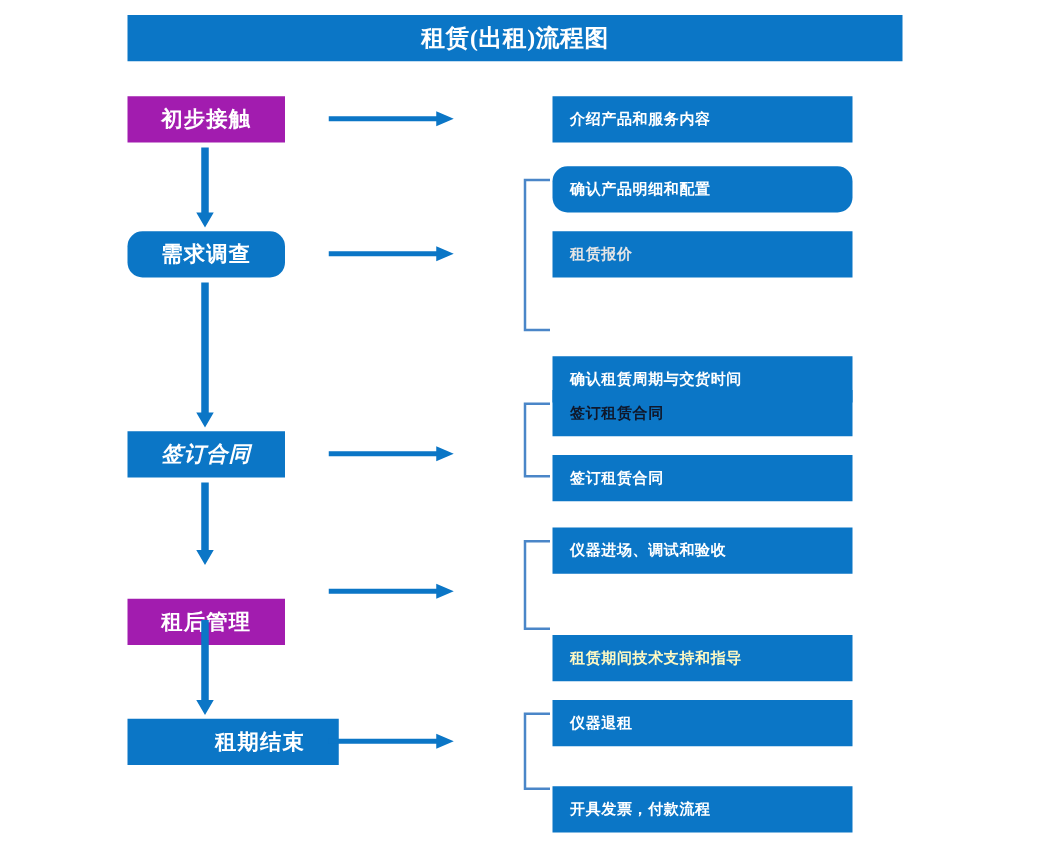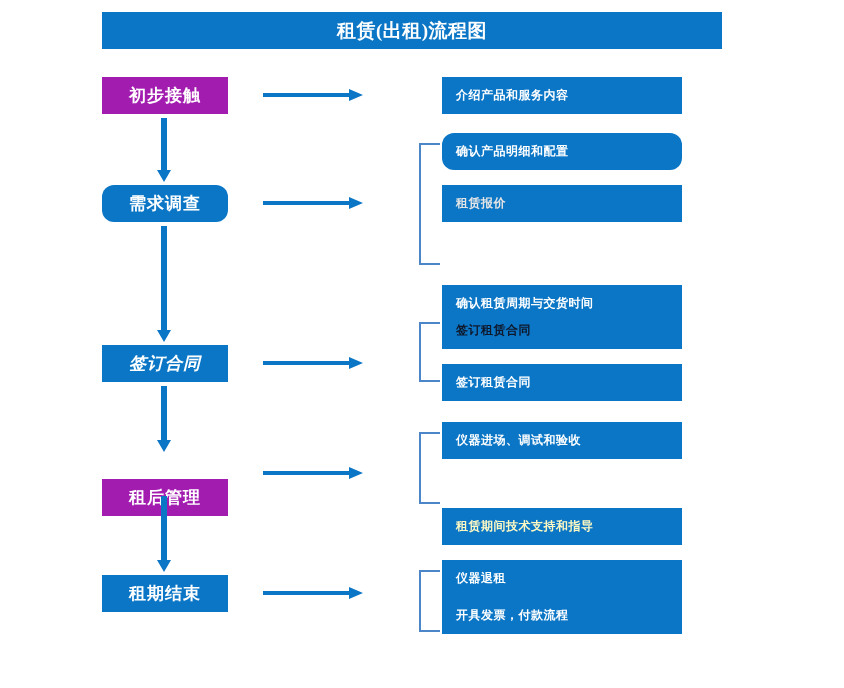--- a/index.html
+++ b/index.html
@@ -92,21 +92,21 @@
 
 <div id="canvas">
 
   <div class="title-bar">租赁(出租)流程图</div>
 
   <div id="stages-layer">
       <div class="stage-box" style="top: 77px; background: #a21caf; color: rgb(255, 255, 255);">初步接触</div>
       <div class="stage-box" style="top: 185px; background: rgb(11, 118, 198); color: rgb(255, 255, 255); border-radius: 12px;">需求调查</div>
       <div class="stage-box" style="top: 345px; background: rgb(11, 118, 198); color: rgb(255, 255, 255); font-style: italic;">签订合同</div>
       <div class="stage-box" style="top: 479px; background: #a21caf; color: rgb(255, 255, 255);">租后管理</div>
-      <div class="stage-box" style="top: 575px; background: rgb(11, 118, 198); color: rgb(255, 255, 255);">租期结束</div>
+      <div class="stage-box" style="top: 575px; background: rgb(11, 118, 198); color: rgb(255, 255, 255); padding-left: 43px;">租期结束</div>
     </div>
   <div id="arrows-layer">
       <div class="h-arrow" style="top: 87px;">
         <svg width="100" height="16" viewBox="0 0 100 16">
           <path d="M0 6 H86 V2 L100 8 L86 14 V10 H0 Z" fill="#0b76c6"></path>
         </svg>
       </div>
       <div class="h-arrow" style="top: 195px;">
         <svg width="100" height="16" viewBox="0 0 100 16">
           <path d="M0 6 H86 V2 L100 8 L86 14 V10 H0 Z" fill="#0b76c6"></path>
@@ -171,16 +171,16 @@
         </svg>
       </div>
       <div class="detail-box" style="top: 422px; background: rgb(11, 118, 198); color: rgb(255, 255, 255);">仪器进场、调试和验收</div>
       <div class="detail-box" style="top: 492px; background: rgb(11, 118, 198); color: #fef9c3; margin-top: 16px;">租赁期间技术支持和指导</div>
       <div class="bracket" style="top: 570px; height: 62px;">
         <svg width="24" height="62" viewBox="0 0 24 62">
           <path d="M22 1 H2 V61 H22" fill="none" stroke="#4a86c8" stroke-width="2"></path>
         </svg>
       </div>
       <div class="detail-box" style="top: 560px; background: rgb(11, 118, 198); color: rgb(255, 255, 255);">仪器退租</div>
-      <div class="detail-box" style="top: 597px; background: rgb(11, 118, 198); color: rgb(255, 255, 255);">开具发票，付款流程</div>
+      <div class="detail-box" style="top: 629px; background: rgb(11, 118, 198); color: rgb(255, 255, 255);">开具发票，付款流程</div>
     </div>
 
 </div>
 
 </body></html>

